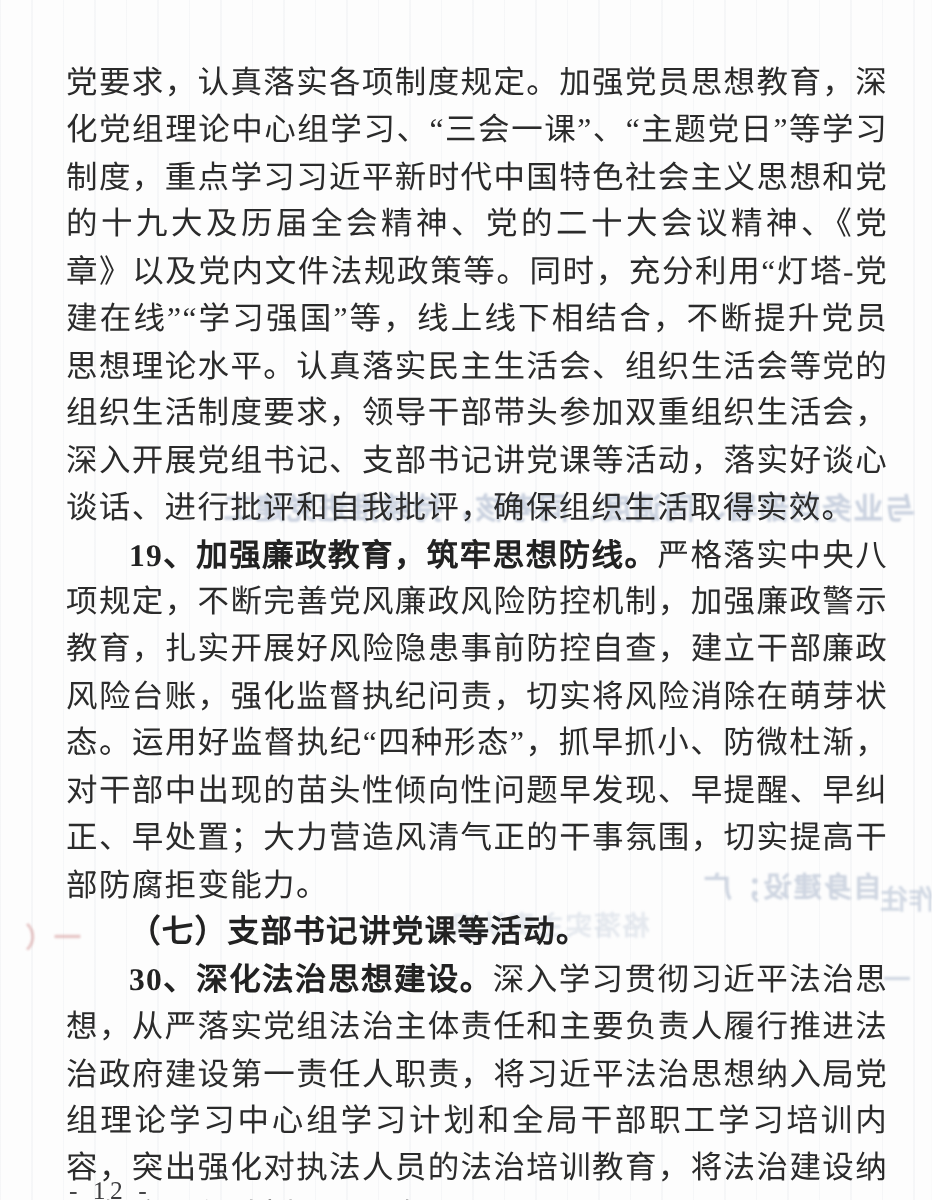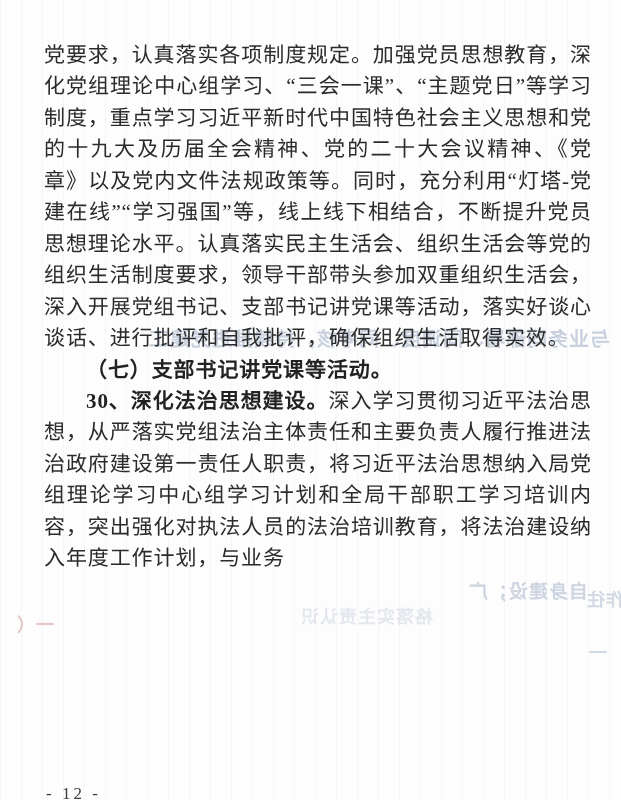--- a/index.html
+++ b/index.html
@@ -50,19 +50,20 @@
       <span class="ghost" style="top: 323px; left: 148px; font-size: 20px; color: rgba(128, 148, 180, 0.42);">与业务同部署、同调度、同考核，持续推进党建工</span>
       <span class="ghost" style="top: 576px; left: 468px; font-size: 19px; color: rgba(128, 148, 180, 0.38);">自身建设；广</span>
       <span class="ghost" style="top: 602px; left: 300px; font-size: 18px; color: rgba(140, 158, 188, 0.22);">格落实主责认识</span>
       <span class="ghost" style="top: 610px; left: 16px; font-size: 18px; color: rgba(205, 130, 130, 0.45);">一（</span>
       <span class="ghost" style="top: 585px; left: 586px; font-size: 18px; color: rgba(128, 148, 180, 0.35);">作往</span>
       <span class="ghost" style="top: 638px; left: 588px; font-size: 18px; color: rgba(128, 148, 180, 0.35);">一</span>
     </div>
 
   <div class="doc-body">
       <p class=""><span class="seg-regular">党要求，认真落实各项制度规定。加强党员思想教育，深化党组理论中心组学习、“三会一课”、“主题党日”等学习制度，重点学习习近平新时代中国特色社会主义思想和党的十九大及历届全会精神、党的二十大会议精神、《党章》以及党内文件法规政策等。同时，充分利用“灯塔-党建在线”“学习强国”等，线上线下相结合，不断提升党员思想理论水平。认真落实民主生活会、组织生活会等党的组织生活制度要求，领导干部带头参加双重组织生活会，深入开展党组书记、支部书记讲党课等活动，落实好谈心谈话、进行批评和自我批评，确保组织生活取得实效。</span></p>
+      <p class="indent"><span class="seg-bold">19、加强廉政教育，筑牢思想防线。</span><span class="seg-regular">严格落实中央八项规定，不断完善党风廉政风险防控机制，加强廉政警示教育，扎实开展好风险隐患事前防控自查，建立干部廉政风险台账，强化监督执纪问责，切实将风险消除在萌芽状态。运用好监督执纪“四种形态”，抓早抓小、防微杜渐，对干部中出现的苗头性倾向性问题早发现、早提醒、早纠正、早处置；大力营造风清气正的干事氛围，切实提高干部防腐拒变能力。</span></p>
       <p class="indent"><span class="seg-bold">（七）支部书记讲党课等活动。</span></p>
       <p class="indent"><span class="seg-bold">30、深化法治思想建设。</span><span class="seg-regular">深入学习贯彻习近平法治思想，从严落实党组法治主体责任和主要负责人履行推进法治政府建设第一责任人职责，将习近平法治思想纳入局党组理论学习中心组学习计划和全局干部职工学习培训内容，突出强化对执法人员的法治培训教育，将法治建设纳入年度工作计划，与业务</span></p>
     </div>
 
   <div class="footer">- 12 -</div>
 
 </div>
 
 </body></html>

